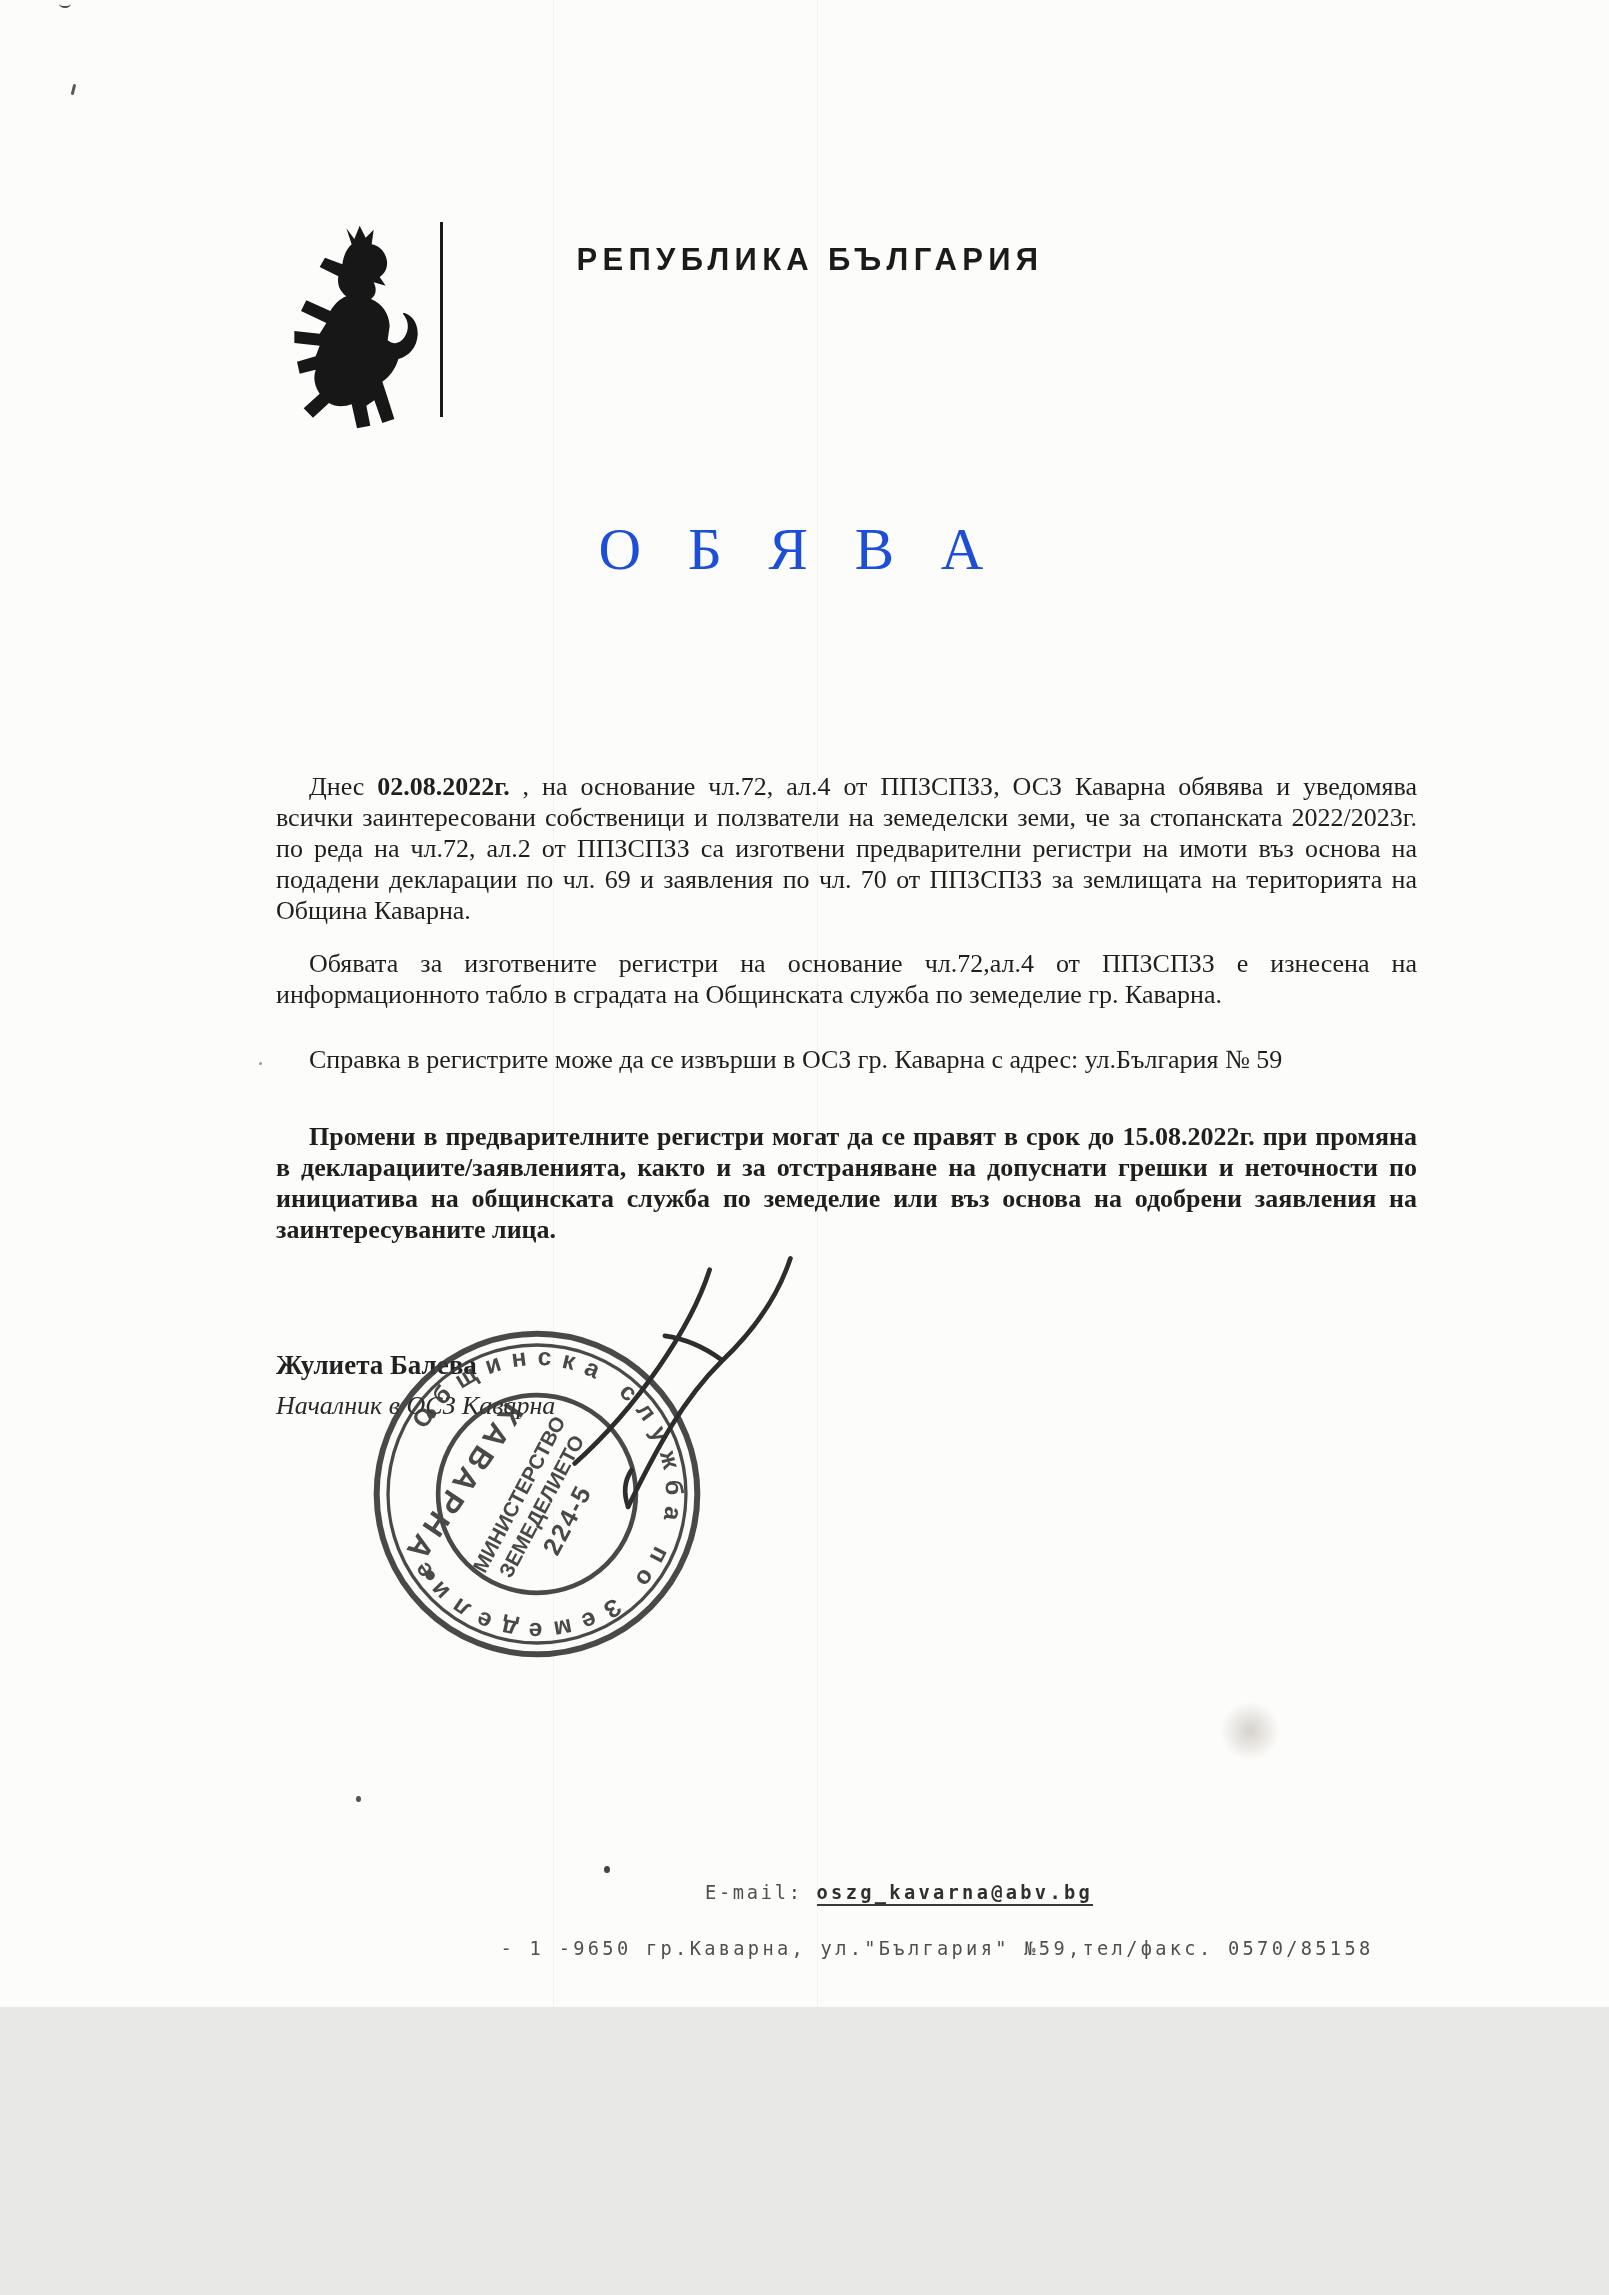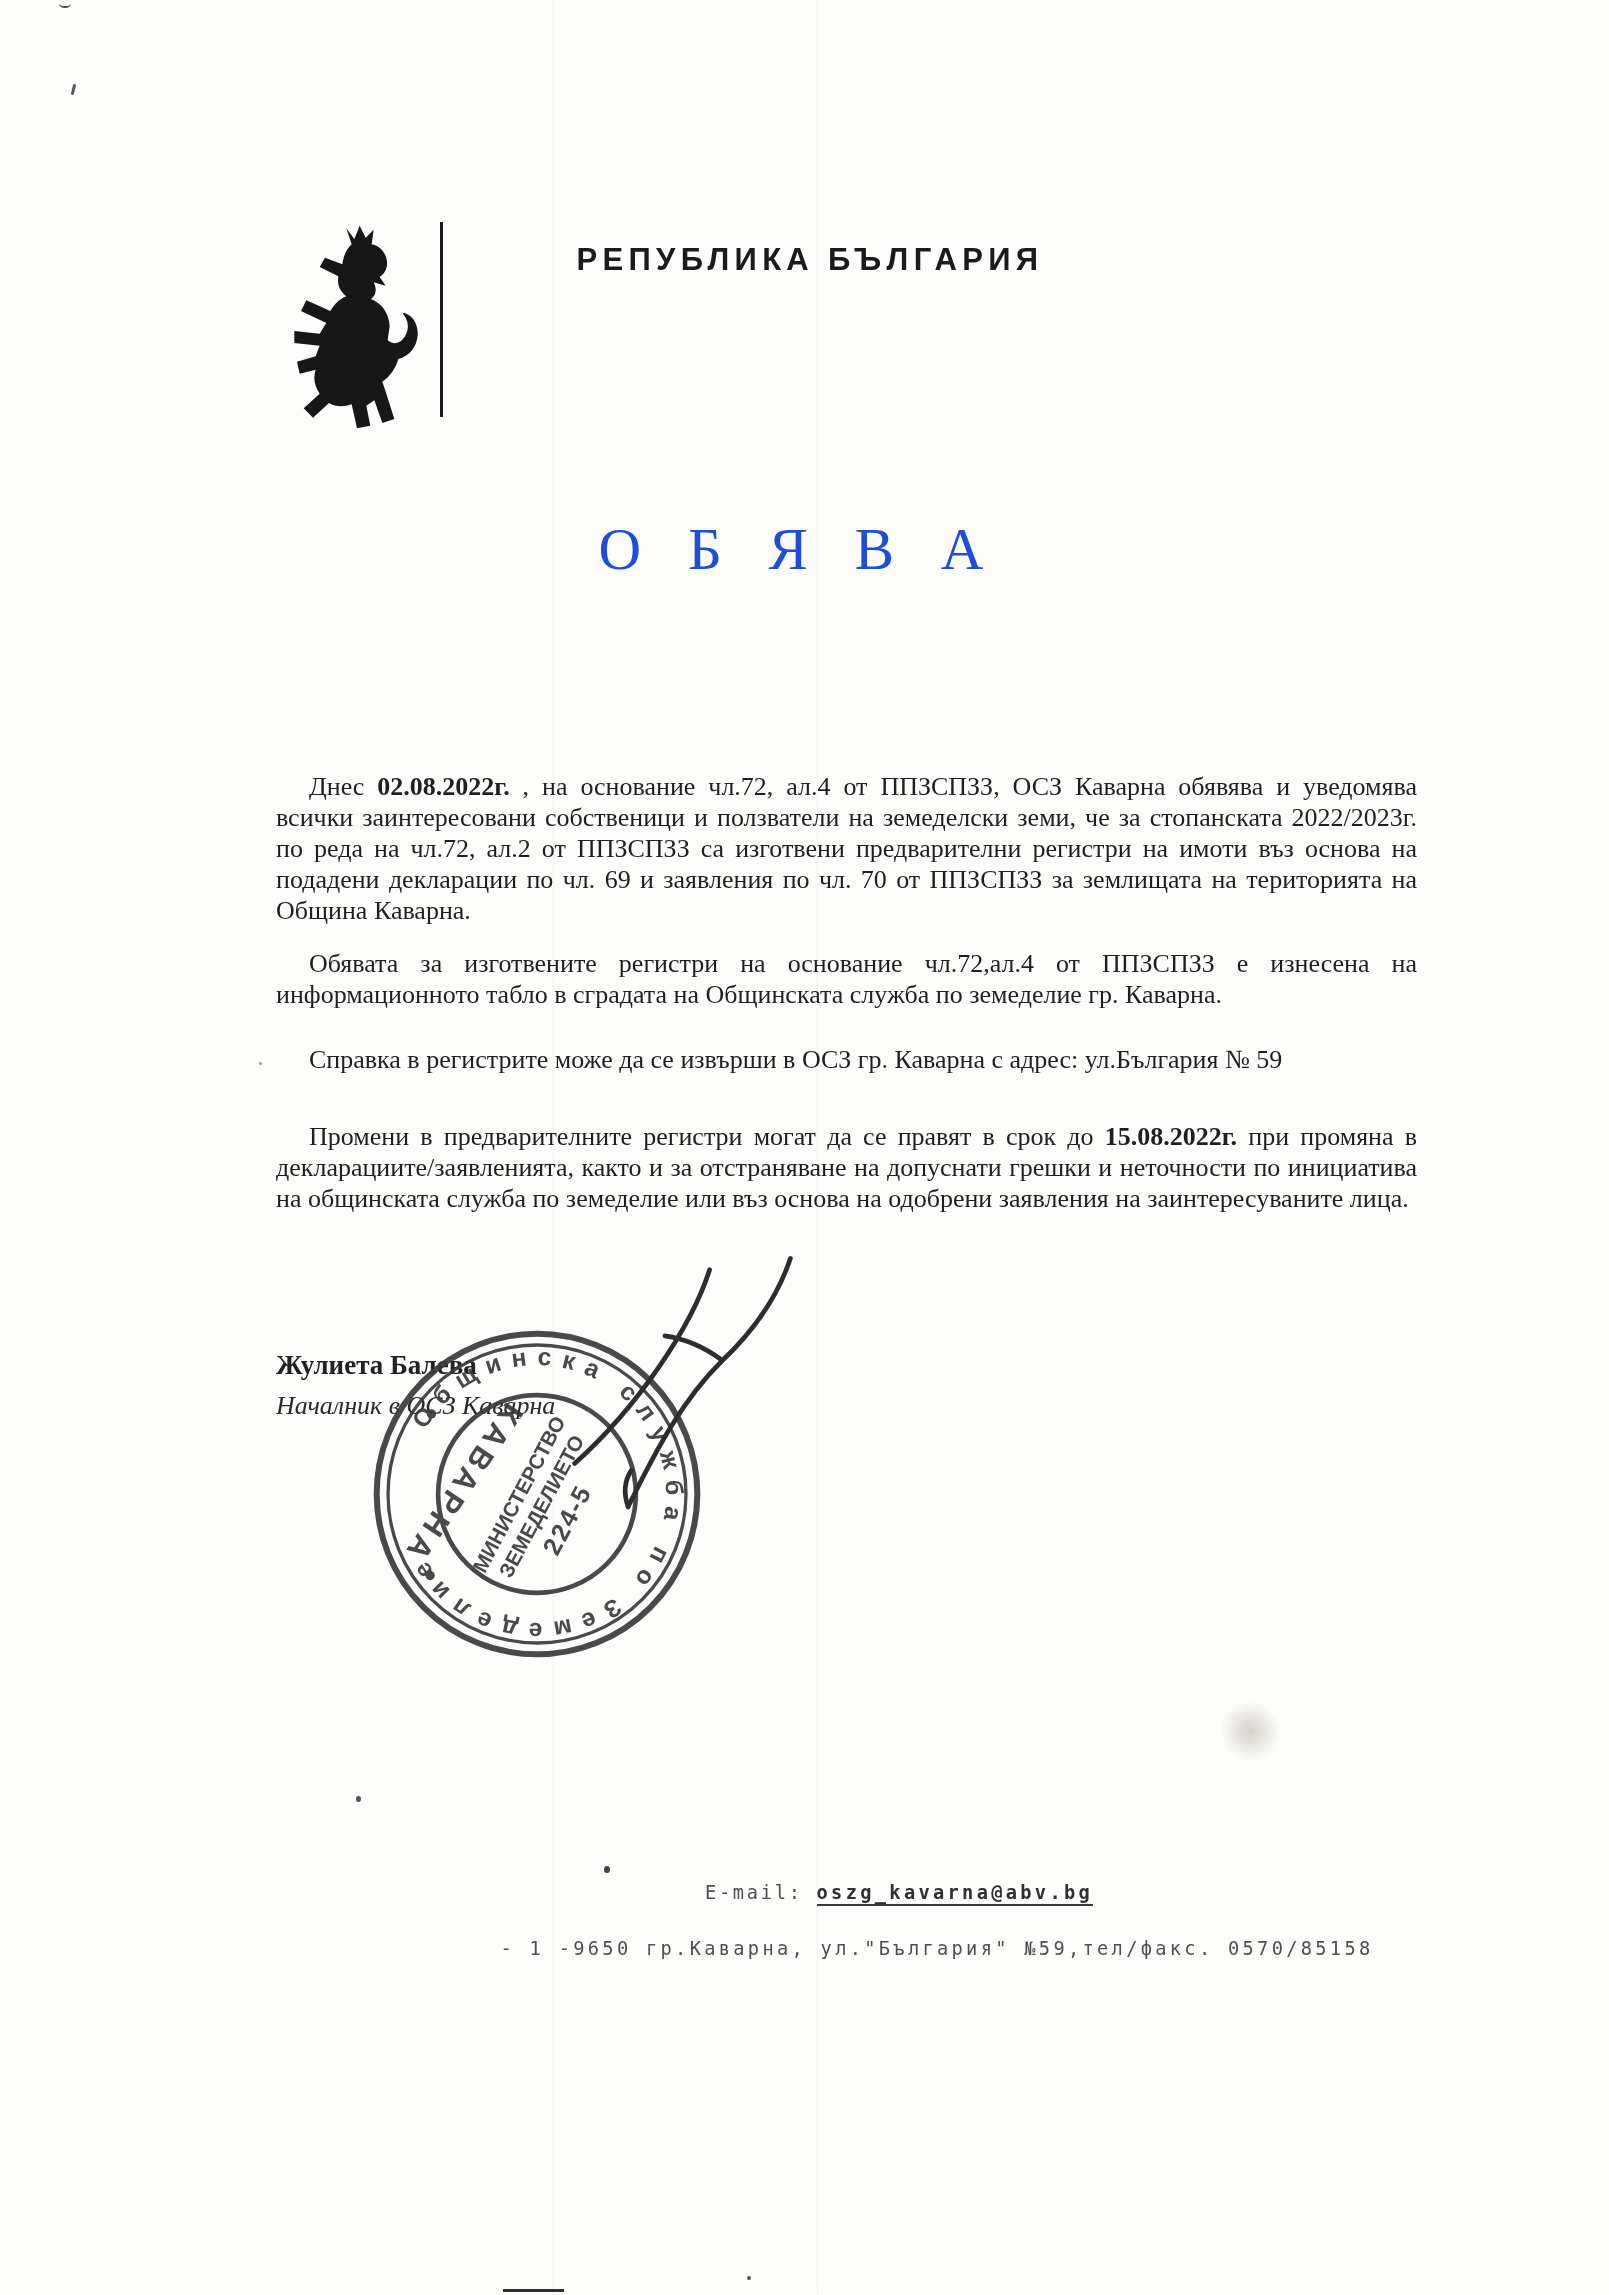--- a/index.html
+++ b/index.html
@@ -1,36 +1,36 @@
 <!DOCTYPE html>
 <html style="font-size:10.7px"><head>
 <meta charset="utf-8">
 <style>
   html,body{margin:0;padding:0;background:#e8e8e6;}
   #page{
-    position:relative;width:1610px;height:2295px;background:#fcfcfa;
+    position:relative;width:1610px;height:2007px;background:#fcfcfa;
     font-family:"Liberation Serif", serif;color:#1e1e1e;overflow:hidden;
   }
   .fold{position:absolute;top:0;bottom:0;width:0;border-left:1.3px dotted rgba(90,90,90,0.10);}
   
   .hline{position:absolute;transform:translateX(-50%);white-space:nowrap;
     font-family:"Liberation Sans", sans-serif;font-weight:bold;color:#1b1b1b;}
   #h-republic{top:242px;left:810px;font-size:31px;letter-spacing:5.3px;}
   #h-ministry{top:293px;left:822px;font-size:26px;letter-spacing:4px;}
   #h-directorate{top:329px;left:807px;font-size:27px;letter-spacing:3.3px;}
   #h-office{top:366px;left:871px;font-size:26px;letter-spacing:3.3px;}
   #lion{position:absolute;left:281px;top:225px;width:150px;height:208px;}
   #hsep{position:absolute;left:440px;top:222px;width:2.7px;height:195px;background:#1a1a1a;}
   
   #title{position:absolute;top:515px;left:799px;transform:translateX(-50%);
     font-size:59px;letter-spacing:16px;color:#1d4ed8;white-space:nowrap;font-weight:400;}
   
   .para{position:absolute;left:276px;width:1141px;font-size:26px;line-height:31px;
     text-align:justify;text-indent:33px;color:#1f1f1f;}
-  #p1{top:771px;} #p2{top:948px;font-family:Liberation Serif, serif;} #p3{top:1044px;text-align:left;} #p4{top:1121px;}
+  #p1{top:771px;} #p2{top:948px;font-family:Liberation Serif, serif;} #p3{top:1044px;text-align:left;} #p4{top:1121px;font-weight:bold;}
   
   #sig-name{position:absolute;left:276px;top:1350px;font-size:27px;font-weight:bold;color:#222;}
   #sig-pos{position:absolute;left:276px;top:1391px;font-size:26px;font-style:italic;color:#2a2a2a;}
   #stamp{position:absolute;left:370px;top:1327px;width:334px;height:334px;opacity:.92;}
   #signature{position:absolute;left:491px;top:1253px;width:321px;height:334px;}
   
   #f1{position:absolute;top:1938px;left:937px;transform:translateX(-50%);white-space:nowrap;
     font-family:"DejaVu Sans Mono", monospace;font-size:18.7px;letter-spacing:3.3px;color:#4f4f4f;}
   #f2{position:absolute;top:1882px;left:899px;transform:translateX(-50%);white-space:nowrap;
     font-family:"DejaVu Sans Mono", monospace;font-size:18.7px;letter-spacing:2.7px;color:#4f4f4f;}

